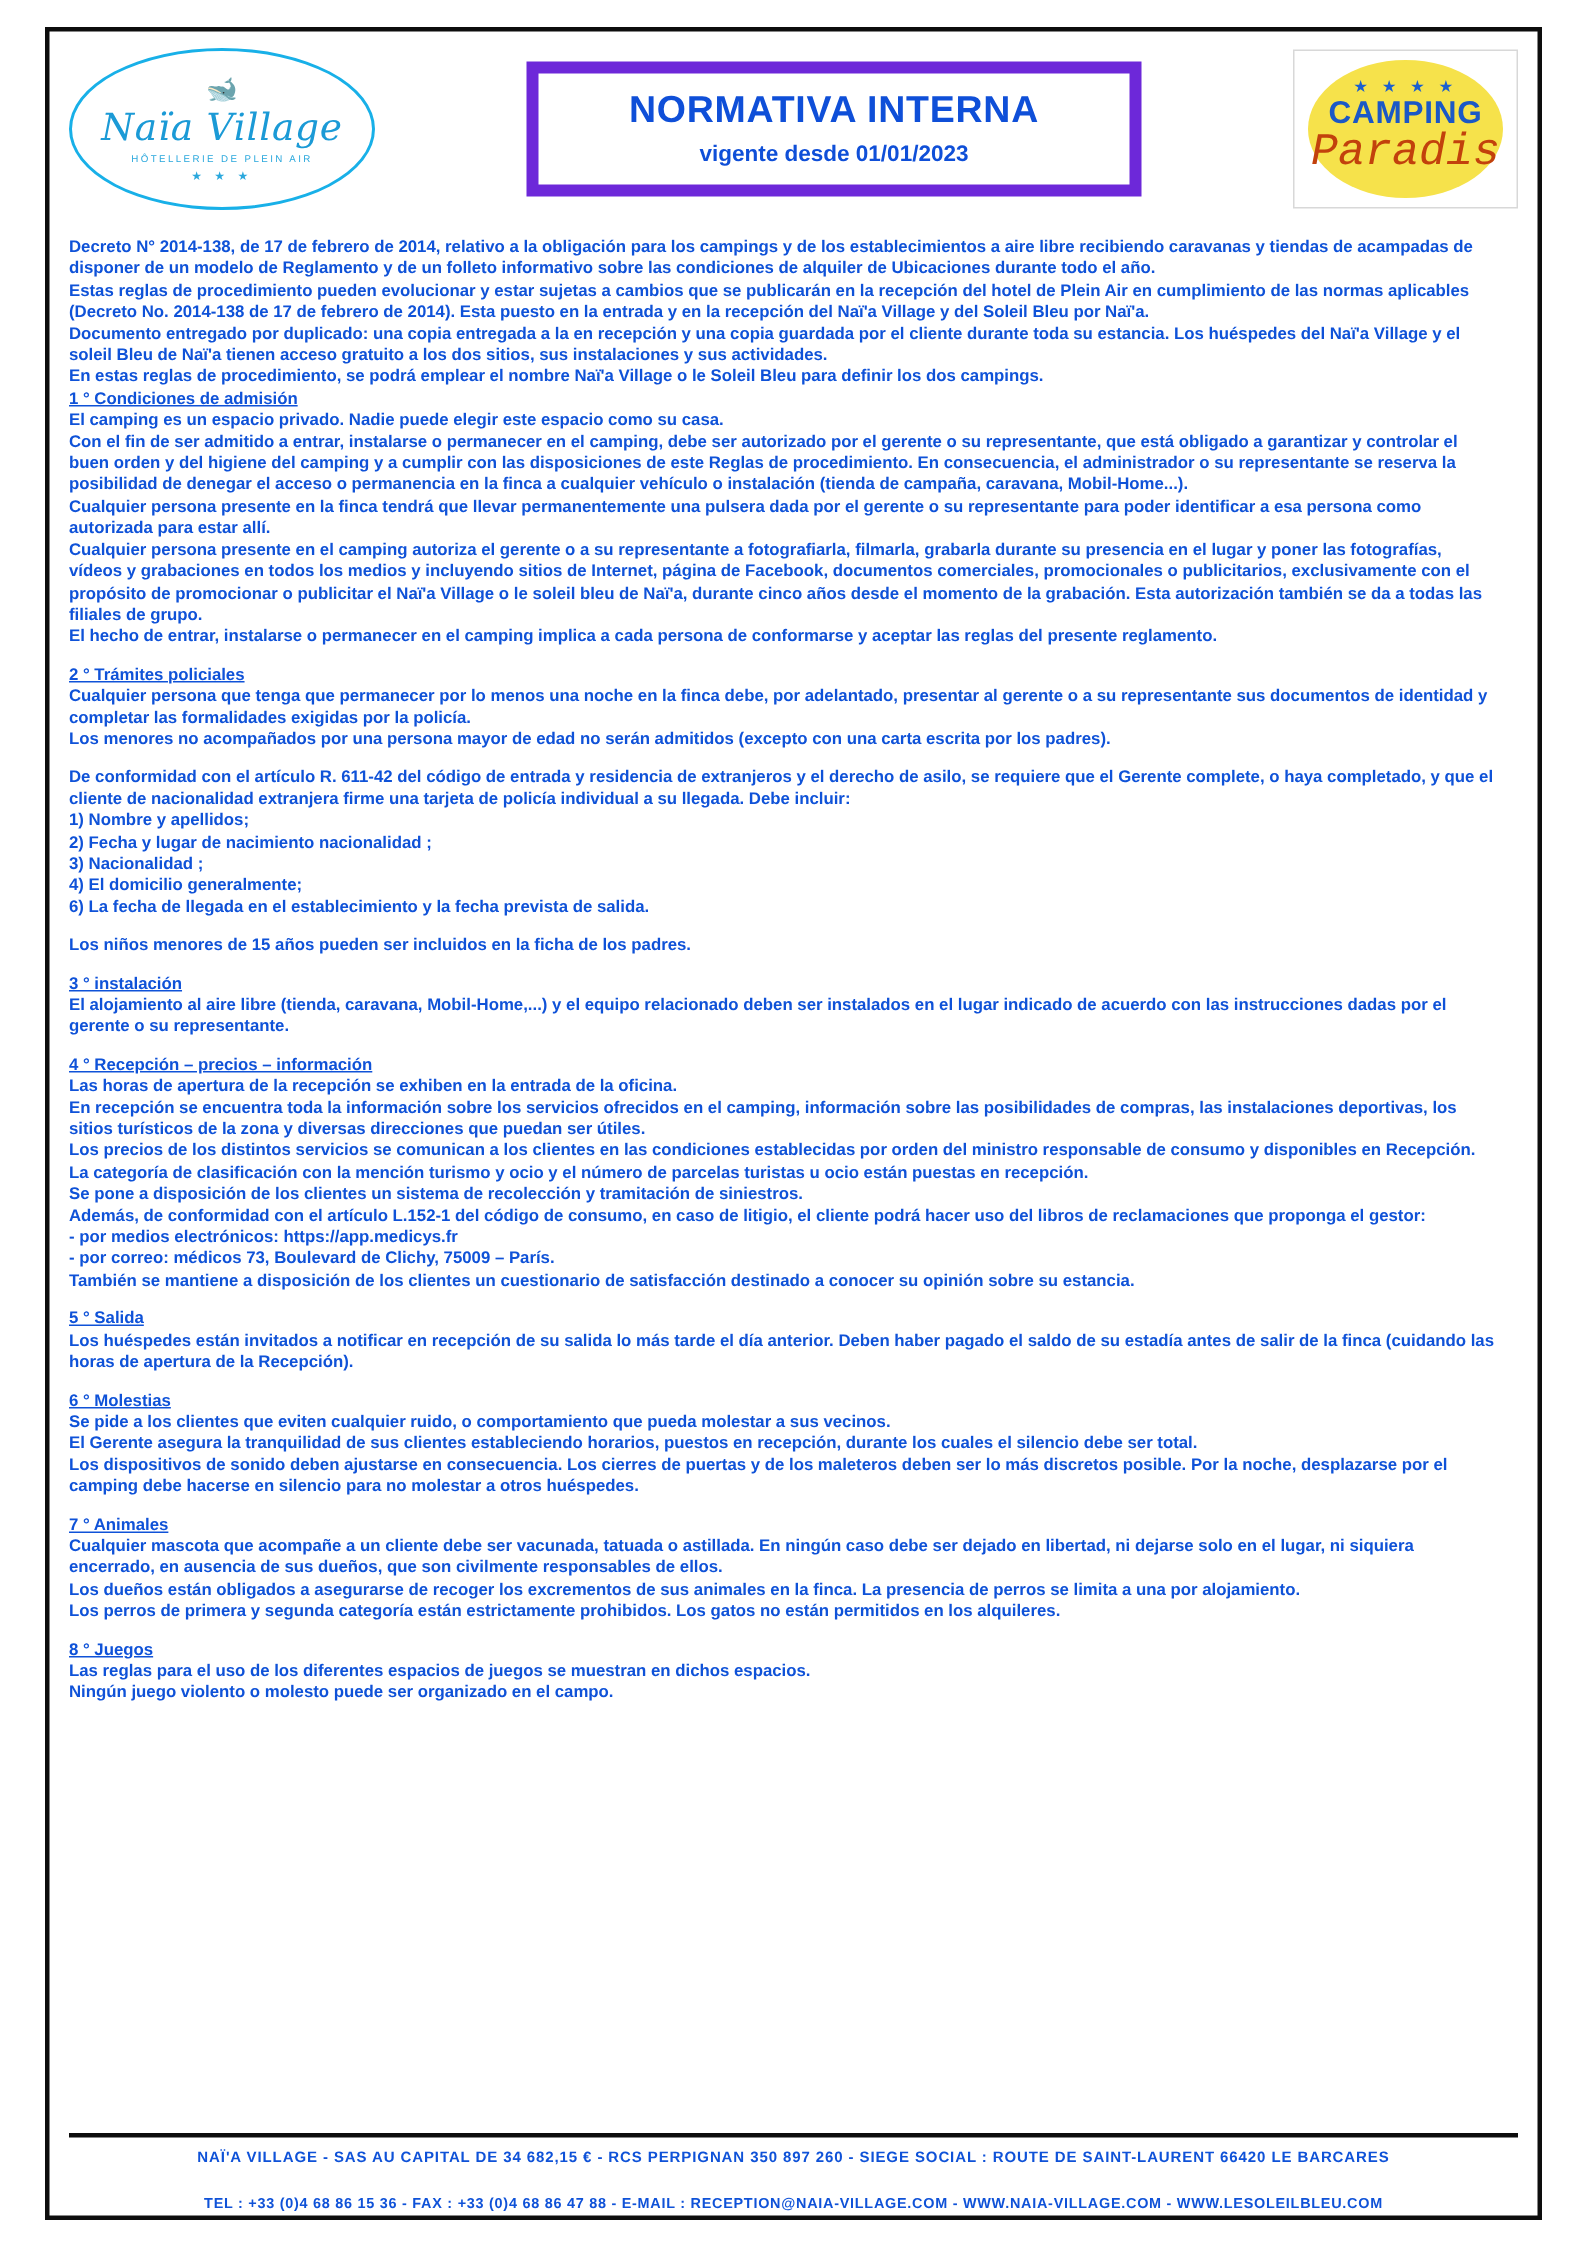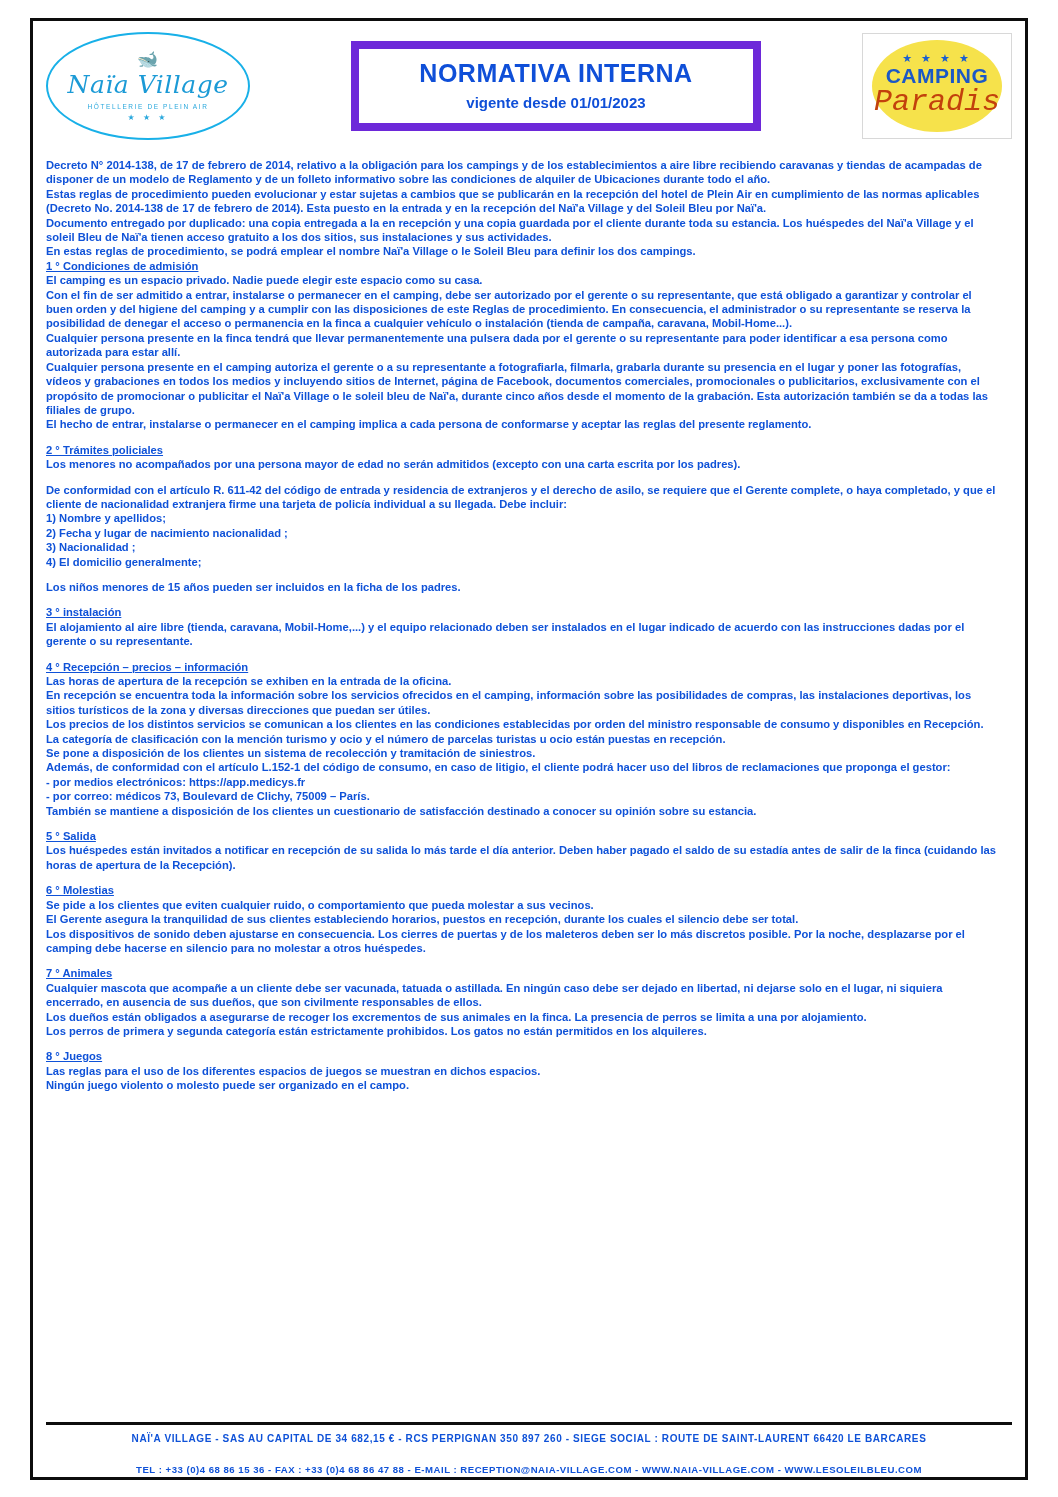--- a/index.html
+++ b/index.html
@@ -226,27 +226,29 @@
 
     <p class="h-sec">1 ° Condiciones de admisión</p>
     <p class="plain">El camping es un espacio privado. Nadie puede elegir este espacio como su casa.</p>
     <p class="plain">Con el fin de ser admitido a entrar, instalarse o permanecer en el camping, debe ser autorizado por el gerente o su representante, que está obligado a garantizar y controlar el buen orden y del higiene del camping y a cumplir con las disposiciones de este Reglas de procedimiento. En consecuencia, el administrador o su representante se reserva la posibilidad de denegar el acceso o permanencia en la finca a cualquier vehículo o instalación (tienda de campaña, caravana, Mobil-Home...).</p>
     <p class="plain">Cualquier persona presente en la finca tendrá que llevar permanentemente una pulsera dada por el gerente o su representante para poder identificar a esa persona como autorizada para estar allí.</p>
     <p class="plain">Cualquier persona presente en el camping autoriza el gerente o a su representante a fotografiarla, filmarla, grabarla durante su presencia en el lugar y poner las fotografías, vídeos y grabaciones en todos los medios y incluyendo sitios de Internet, página de Facebook, documentos comerciales, promocionales o publicitarios, exclusivamente con el propósito de promocionar o publicitar el Naï'a Village o le soleil bleu de Naï'a, durante cinco años desde el momento de la grabación. Esta autorización también se da a todas las filiales de grupo.</p>
     <p class="plain">El hecho de entrar, instalarse o permanecer en el camping implica a cada persona de conformarse y aceptar las reglas del presente reglamento.</p>
     <div class="spacer-s"></div>
 
     <p class="h-sec">2 ° Trámites policiales</p>
+    <p class="plain">Cualquier persona que tenga que permanecer por lo menos una noche en la finca debe, por adelantado, presentar al gerente o a su representante sus documentos de identidad y completar las formalidades exigidas por la policía.</p>
     <p class="plain">Los menores no acompañados por una persona mayor de edad no serán admitidos (excepto con una carta escrita por los padres).</p>
     <div class="spacer-s"></div>
     <p class="plain">De conformidad con el artículo R. 611-42 del código de entrada y residencia de extranjeros y el derecho de asilo, se requiere que el Gerente complete, o haya completado, y que el cliente de nacionalidad extranjera firme una tarjeta de policía individual a su llegada. Debe incluir:</p>
     <p class="plain">1) Nombre y apellidos;</p>
     <p class="plain">2) Fecha y lugar de nacimiento nacionalidad ;</p>
     <p class="plain">3) Nacionalidad ;</p>
     <p class="plain">4) El domicilio generalmente;</p>
+    <p class="plain">6) La fecha de llegada en el establecimiento y la fecha prevista de salida.</p>
     <div class="spacer-s"></div>
     <p class="plain">Los niños menores de 15 años pueden ser incluidos en la ficha de los padres.</p>
     <div class="spacer-s"></div>
 
     <p class="h-sec">3 ° instalación</p>
     <p class="plain">El alojamiento al aire libre (tienda, caravana, Mobil-Home,...) y el equipo relacionado deben ser instalados en el lugar indicado de acuerdo con las instrucciones dadas por el gerente o su representante.</p>
     <div class="spacer-s"></div>
 
     <p class="h-sec">4 ° Recepción – precios – información</p>
     <p class="plain">Las horas de apertura de la recepción se exhiben en la entrada de la oficina.</p>

